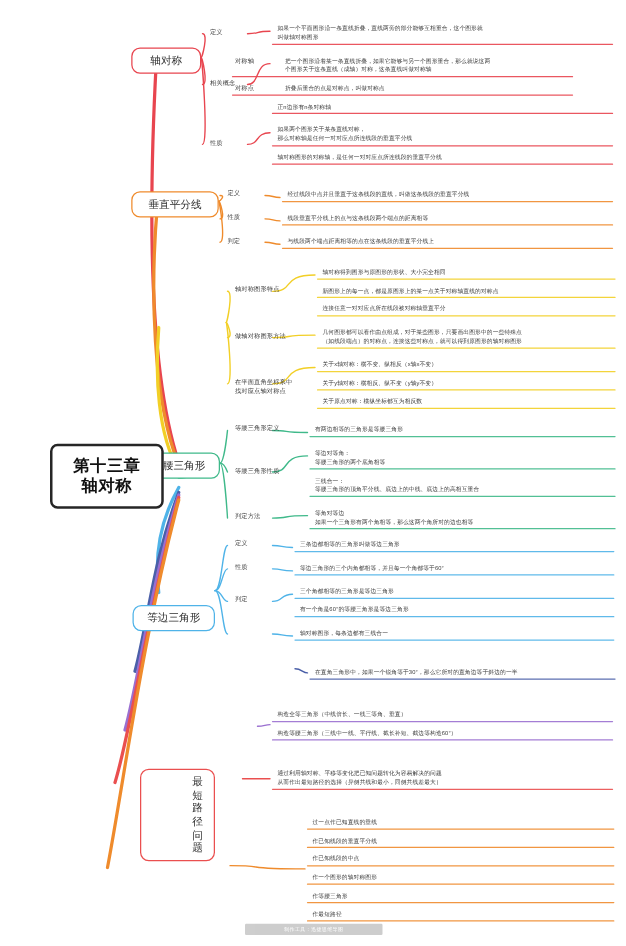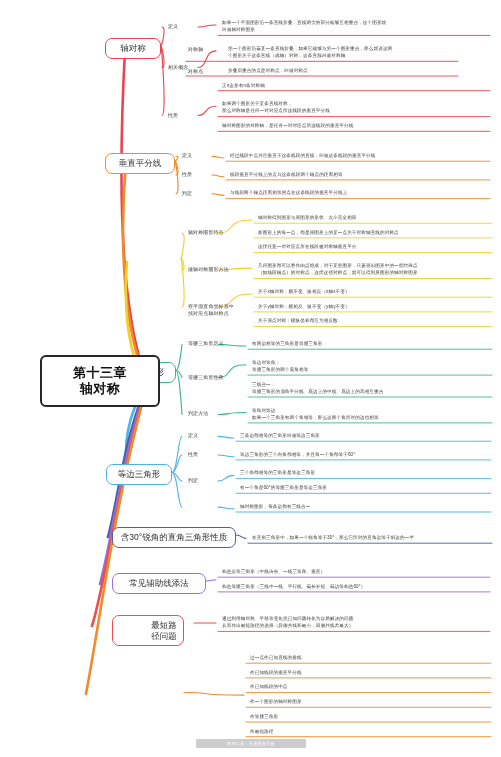--- a/index.html
+++ b/index.html
@@ -125,21 +125,21 @@
         <path d="M194,623 C206.1,623 200,622.95 216,622.95" stroke="#ea4f4f" stroke-width="1.1" fill="none"></path>
         <path d="M246,663.2 H491" stroke="#ef8b2c" stroke-width="1" opacity=".9"></path>
         <path d="M246,677.9000000000001 H491" stroke="#ef8b2c" stroke-width="1" opacity=".9"></path>
         <path d="M246,692.6000000000001 H491" stroke="#ef8b2c" stroke-width="1" opacity=".9"></path>
         <path d="M246,707.3000000000002 H491" stroke="#ef8b2c" stroke-width="1" opacity=".9"></path>
         <path d="M246,722.0000000000002 H491" stroke="#ef8b2c" stroke-width="1" opacity=".9"></path>
         <path d="M246,736.7000000000003 H491" stroke="#ef8b2c" stroke-width="1" opacity=".9"></path>
         <path d="M184,692.5 C217,692.5 190,695.1000000000001 244,695.1000000000001" stroke="#ef8b2c" stroke-width="1.1" fill="none"></path>
       </g>
   </svg>
-<div class="node root" style="left: 40px; top: 355px; width: 120px; height: 52px;">第十三章
+<div class="node root" style="left: 40px; top: 355px; width: 91px; height: 52px;">第十三章
 轴对称</div>
     <div class="node b1" style="left: 105px; top: 38px; width: 56px; min-height: 16px; border-color: rgb(232, 69, 79); color: rgb(47, 47, 47);">轴对称</div>
     <div class="leaf" style="left: 222px; top: 19px;">如果一个平面图形沿一条直线折叠，直线两旁的部分能够互相重合，这个图形就
 叫做轴对称图形</div>
     <div class="lvl2" style="left: 168px; top: 22.95px;">定义</div>
     <div class="lvl2" style="left: 188px; top: 45.9px;">对称轴</div>
     <div class="leaf" style="left: 228px; top: 44.9px;">把一个图形沿着某一条直线折叠，如果它能够与另一个图形重合，那么就说这两
 个图形关于这条直线（成轴）对称，这条直线叫做对称轴</div>
     <div class="lvl2" style="left: 188px; top: 67.8px;">对称点</div>
     <div class="leaf" style="left: 228px; top: 66.8px;">折叠后重合的点是对称点，叫做对称点</div>
@@ -172,36 +172,34 @@
     <div class="leaf" style="left: 252px; top: 340px;">有两边相等的三角形是等腰三角形</div>
     <div class="lvl2" style="left: 188px; top: 340.35px;">等腰三角形定义</div>
     <div class="leaf" style="left: 252px; top: 358.7px;">等边对等角：
 等腰三角形的两个底角相等</div>
     <div class="leaf" style="left: 252px; top: 380.6px;">三线合一：
 等腰三角形的顶角平分线、底边上的中线、底边上的高相互重合</div>
     <div class="lvl2" style="left: 188px; top: 373.6px;">等腰三角形性质</div>
     <div class="leaf" style="left: 252px; top: 406.5px;">等角对等边
 如果一个三角形有两个角相等，那么这两个角所对的边也相等</div>
     <div class="lvl2" style="left: 188px; top: 410.45px;">判定方法</div>
-    <div class="node b1" style="left: 106px; top: 464px; width: 66px; min-height: 17px; border-color: rgb(79, 179, 232); color: rgb(47, 47, 47);">等边三角形</div>
+    <div class="node b1" style="left: 106px; top: 484px; width: 66px; min-height: 17px; border-color: rgb(79, 179, 232); color: rgb(47, 47, 47);">等边三角形</div>
     <div class="leaf" style="left: 240px; top: 432px;">三条边都相等的三角形叫做等边三角形</div>
     <div class="lvl2" style="left: 188px; top: 432.35px;">定义</div>
     <div class="leaf" style="left: 240px; top: 450.7px;">等边三角形的三个内角都相等，并且每一个角都等于60°</div>
     <div class="lvl2" style="left: 188px; top: 451.05px;">性质</div>
     <div class="leaf" style="left: 240px; top: 469.4px;">三个角都相等的三角形是等边三角形</div>
     <div class="leaf" style="left: 240px; top: 484.1px;">有一个角是60°的等腰三角形是等边三角形</div>
     <div class="lvl2" style="left: 188px; top: 477.1px;">判定</div>
     <div class="leaf" style="left: 240px; top: 502.8px;">轴对称图形，每条边都有三线合一</div>
     <div class="lvl2" style="left: 188px; top: 503.15px;"></div>
-    <div class="node b1" style="left: 112px; top: 527px; width: 124px; min-height: 16px; border-color: rgb(74, 95, 168); color: rgb(47, 47, 47);">含30°锐角的直角三角形性质</div>
     <div class="leaf" style="left: 252px; top: 534px;">在直角三角形中，如果一个锐角等于30°，那么它所对的直角边等于斜边的一半</div>
-    <div class="node b1" style="left: 112px; top: 573px; width: 94px; min-height: 16px; border-color: rgb(154, 111, 208); color: rgb(47, 47, 47);">常见辅助线添法</div>
     <div class="leaf" style="left: 222px; top: 568px;">构造全等三角形（中线倍长、一线三等角、垂直）</div>
     <div class="leaf" style="left: 222px; top: 582.7px;">构造等腰三角形（三线中一线、平行线、截长补短、截边等构造60°）</div>
-    <div class="node b1" style="left: 112px; top: 615px; width: 72px; min-height: 16px; border-color: rgb(234, 79, 79); color: rgb(47, 47, 47); padding-left: 38px;">最短路径问题</div>
+    <div class="node b1" style="left: 112px; top: 615px; width: 60px; min-height: 16px; border-color: rgb(234, 79, 79); color: rgb(47, 47, 47); padding-left: 38px;">最短路径问题</div>
     <div class="leaf" style="left: 222px; top: 615px;">通过利用轴对称、平移等变化把已知问题转化为容易解决的问题
 从而作出最短路径的选择（异侧共线和最小，同侧共线差最大）</div>
     <div class="leaf" style="left: 250px; top: 654px;">过一点作已知直线的垂线</div>
     <div class="leaf" style="left: 250px; top: 668.7px;">作已知线段的垂直平分线</div>
     <div class="leaf" style="left: 250px; top: 683.4px;">作已知线段的中点</div>
     <div class="leaf" style="left: 250px; top: 698.1px;">作一个图形的轴对称图形</div>
     <div class="leaf" style="left: 250px; top: 712.8px;">作等腰三角形</div>
     <div class="leaf" style="left: 250px; top: 727.5px;">作最短路径</div>
   </div>
 

